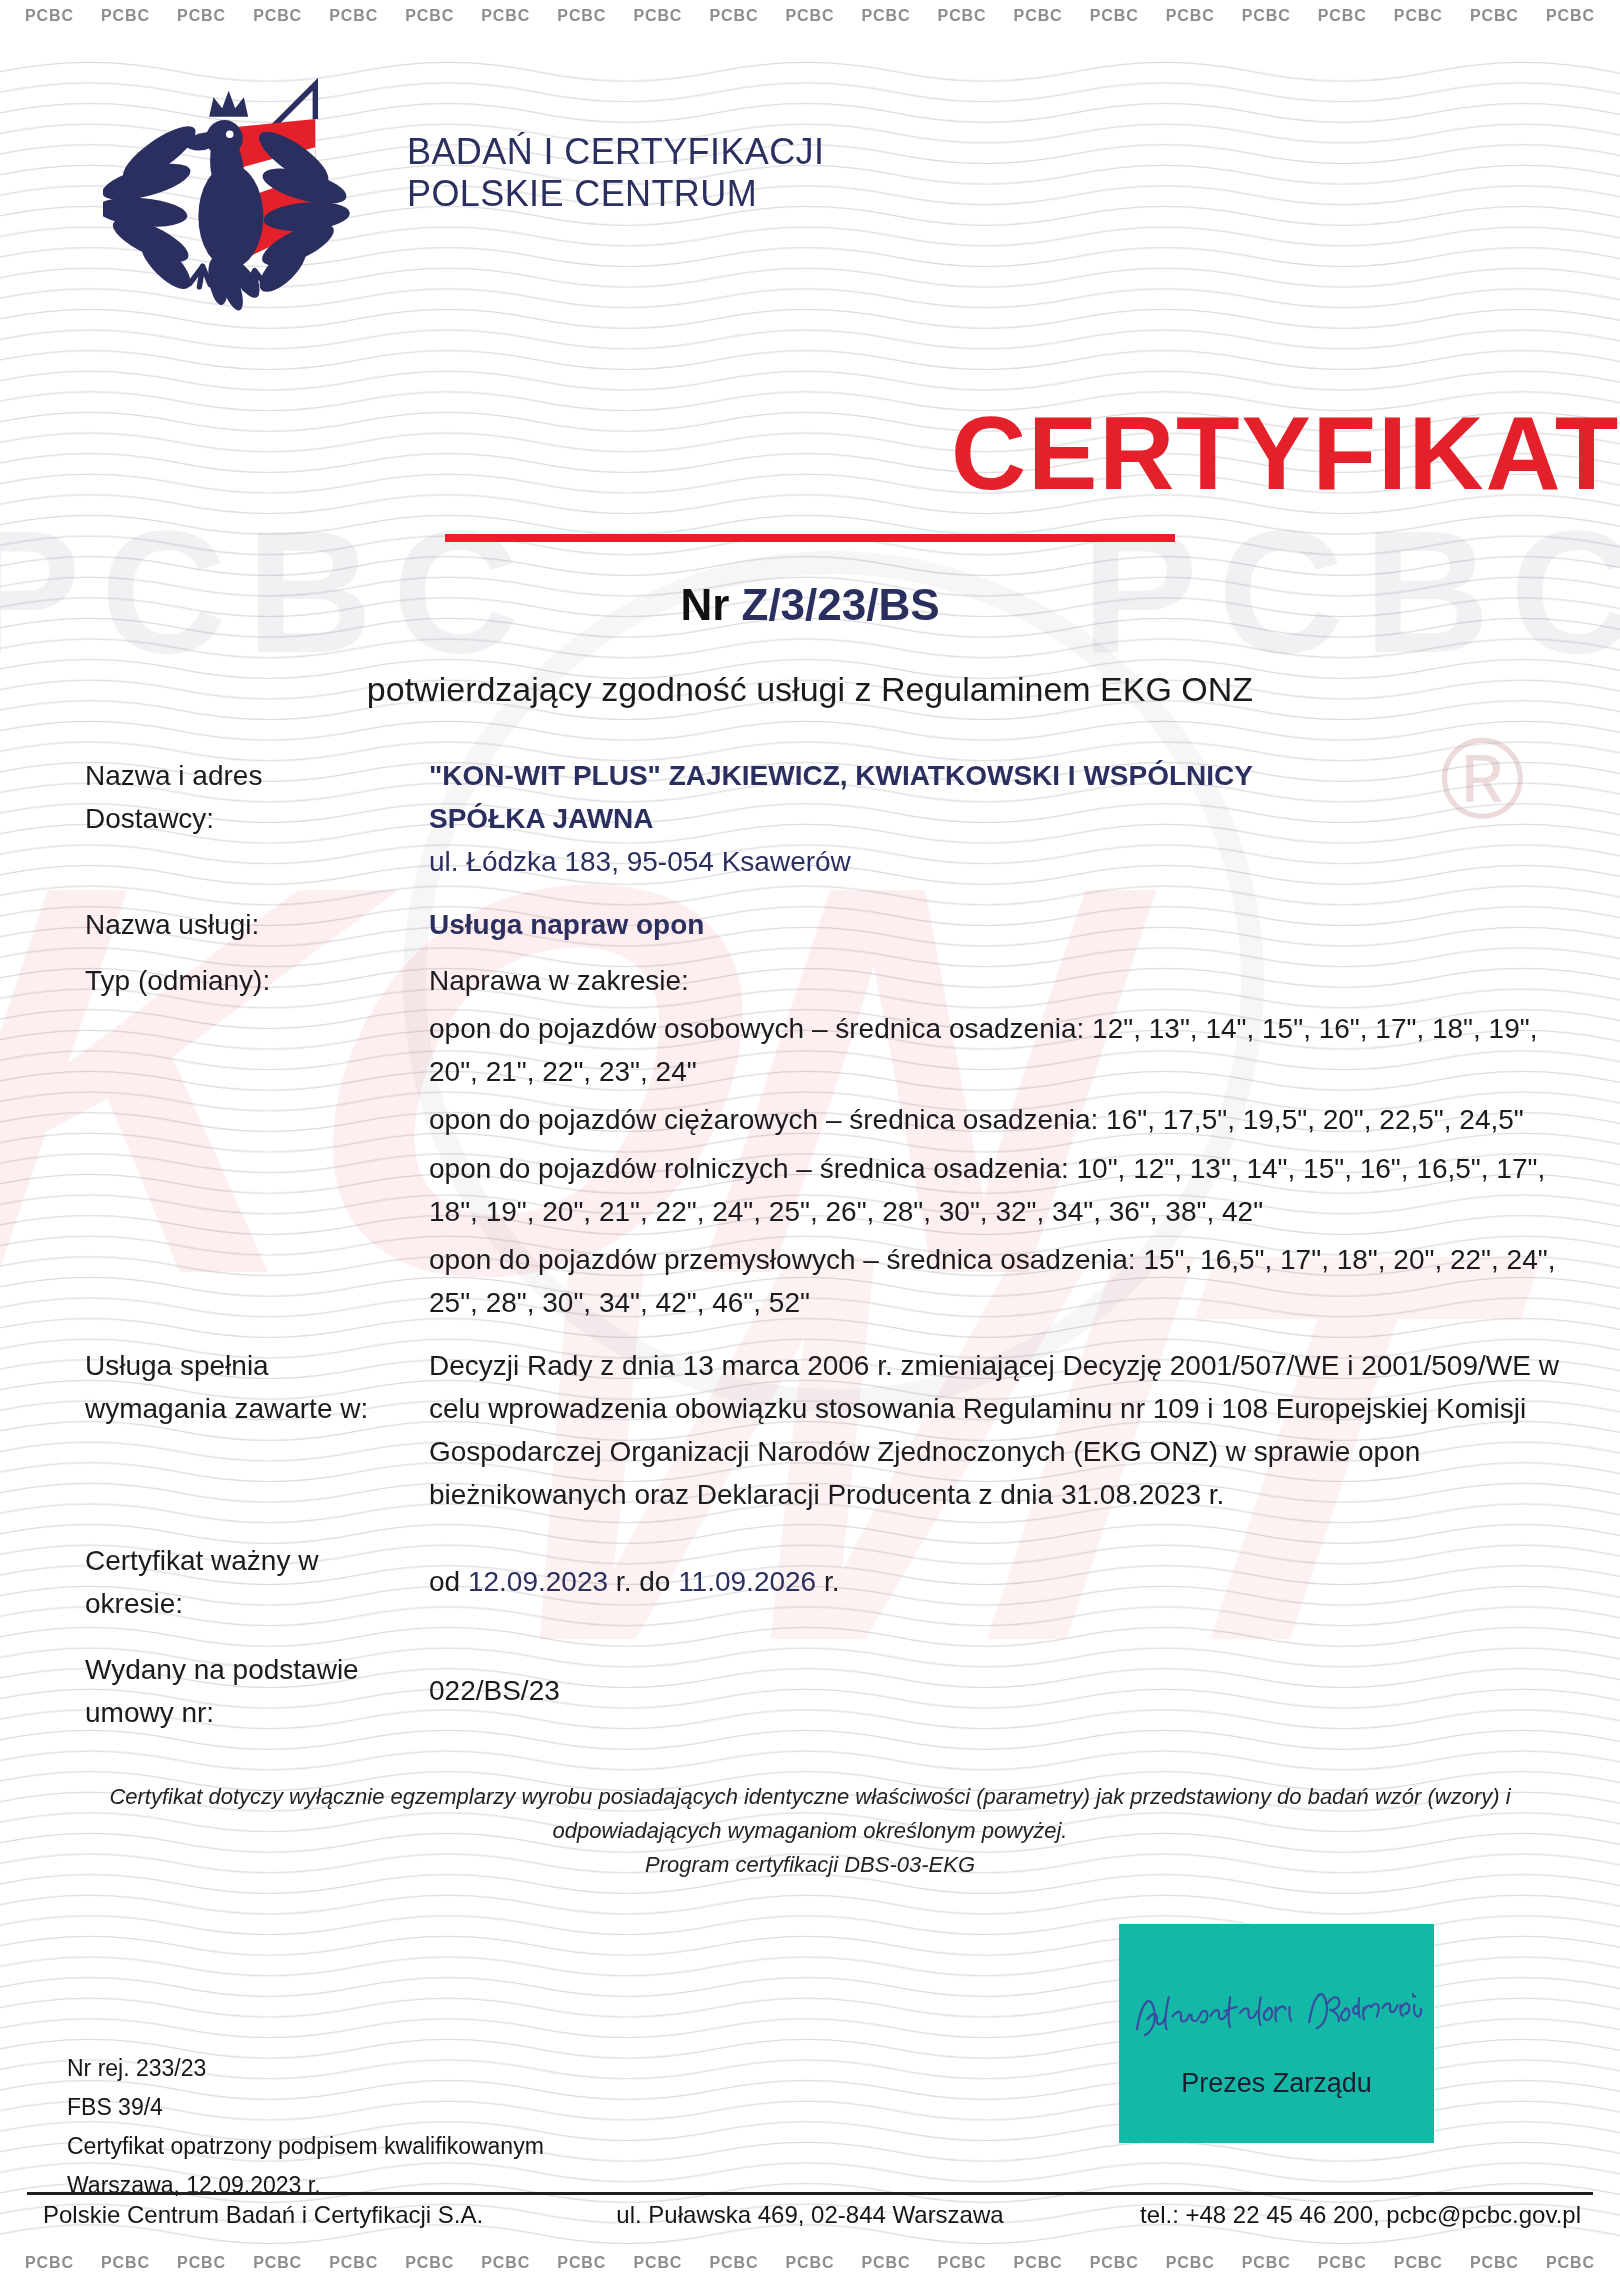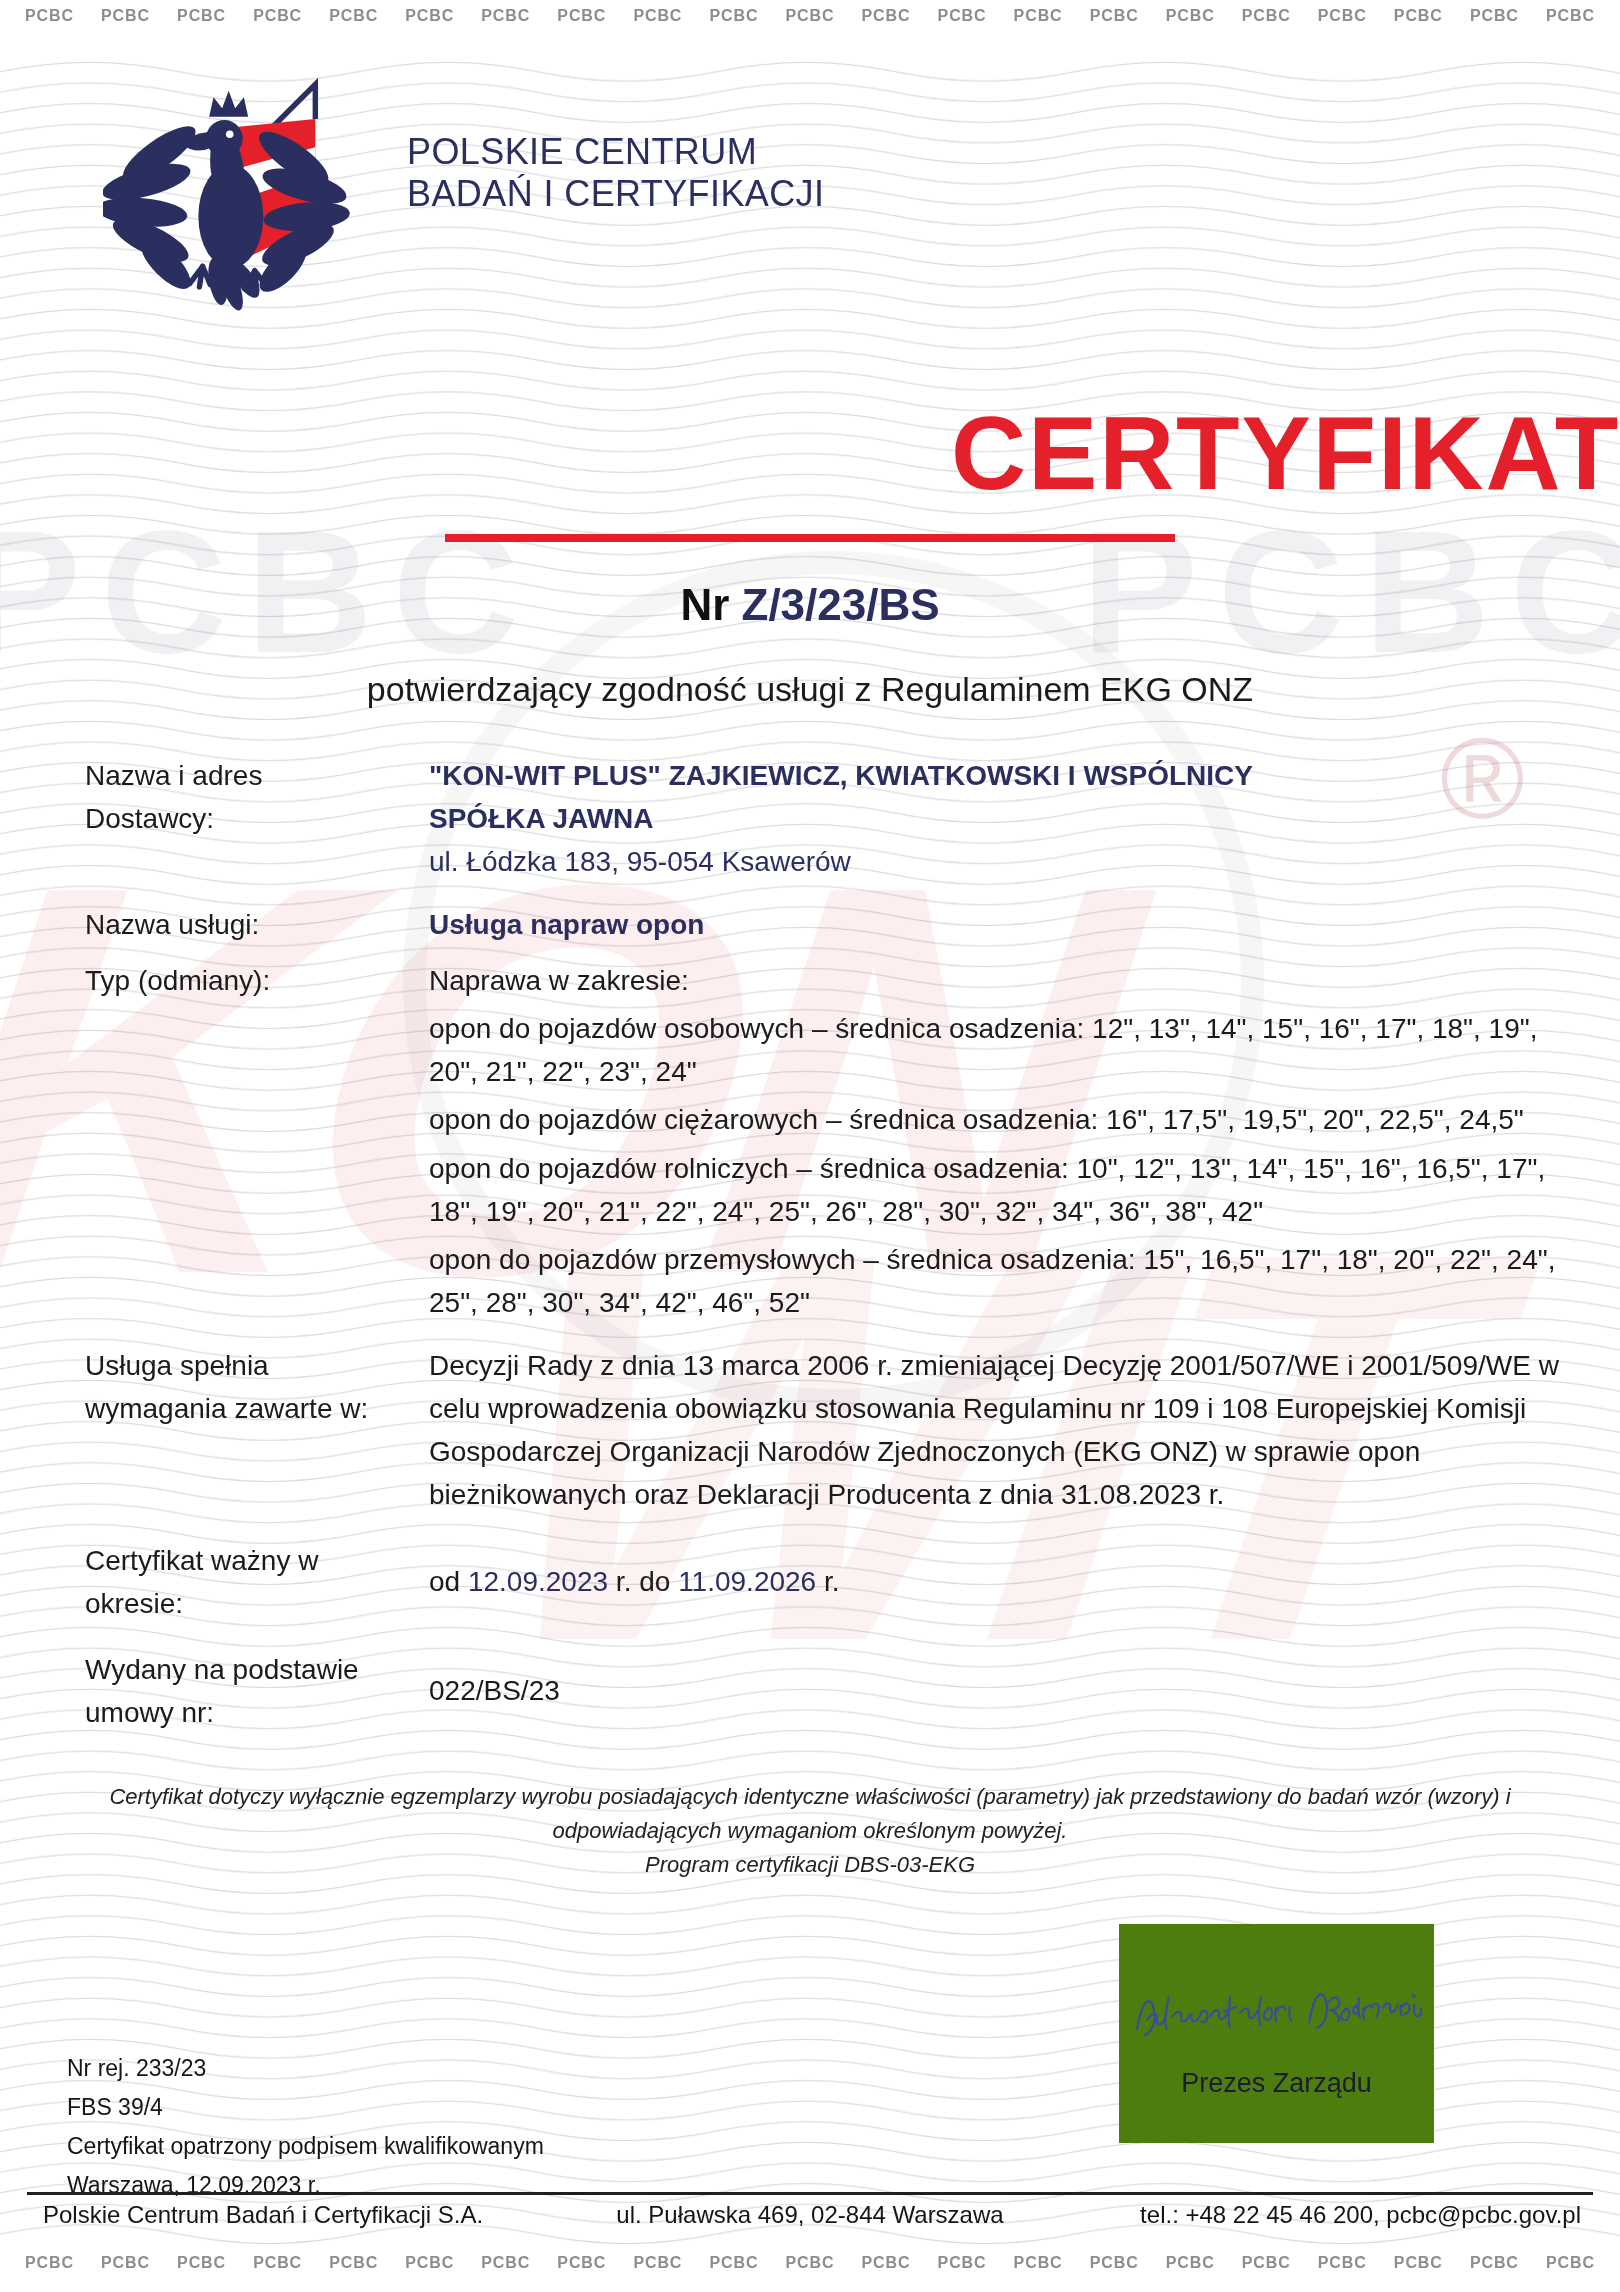--- a/index.html
+++ b/index.html
@@ -77,21 +77,21 @@
   .mt-d{margin-top:23px;align-items:center;}
   .para{margin-top:5.4px;}
   
   .disclaimer{
     position:absolute; left:49px; right:49px; top:1780px; z-index:2;
     text-align:center; font-style:italic; font-size:22px; line-height:34px; color:#222;
   }
   
   .sig-box{
     position:absolute; left:1119px; top:1924px; width:315px; height:219px;
-    background:#4d7c0f; z-index:2; text-align:center;
+    background:#14b8a6; z-index:2; text-align:center;
   }
   .sig-svg{margin-top:32px; transform:rotate(-2deg);}
   .sig-role{font-size:27px; color:#1d1d30; margin-top:1.8px;}
   
   .registry{
     position:absolute; left:67px; top:2049px; z-index:2;
     font-size:23px; line-height:39px; color:#151515;
   }
   
   .foot-rule{position:absolute; left:27px; width:1566px; top:2192px; height:2.7px; background:#1f1f1f; z-index:2;}
@@ -196,22 +196,22 @@
       <path d="M97 72 Q80 74 73 84 Q86 93 101 86 Z"></path>
       <path d="M98 58 L102 40 L110 50 L116 34 L122 50 L130 40 L134 58 Z"></path>
     </g>
     <circle cx="117" cy="74" r="3.5" fill="#ffffff"></circle>
     <g stroke="#2b2f60" stroke-width="5" stroke-linecap="round" fill="none">
       <path d="M92 196 l-12 16 M92 196 l-3 19 M92 196 l7 17"></path>
       <path d="M140 200 l-9 17 M140 200 l2 18 M140 200 l11 14"></path>
     </g>
   </svg>
   <div class="logo-text">
+    <div>BADAŃ I CERTYFIKACJI</div>
     <div>POLSKIE CENTRUM</div>
-    <div>BADAŃ I CERTYFIKACJI</div>
   </div>
 
   <div class="cert-title">CERTYFIKAT</div>
   <div class="cert-underline"></div>
   <div class="cert-number">
     <span>Nr</span>
     <span class="navy">Z/3/23/BS</span>
   </div>
   <div class="cert-subtitle">potwierdzający zgodność usługi z Regulaminem EKG ONZ</div>
 

